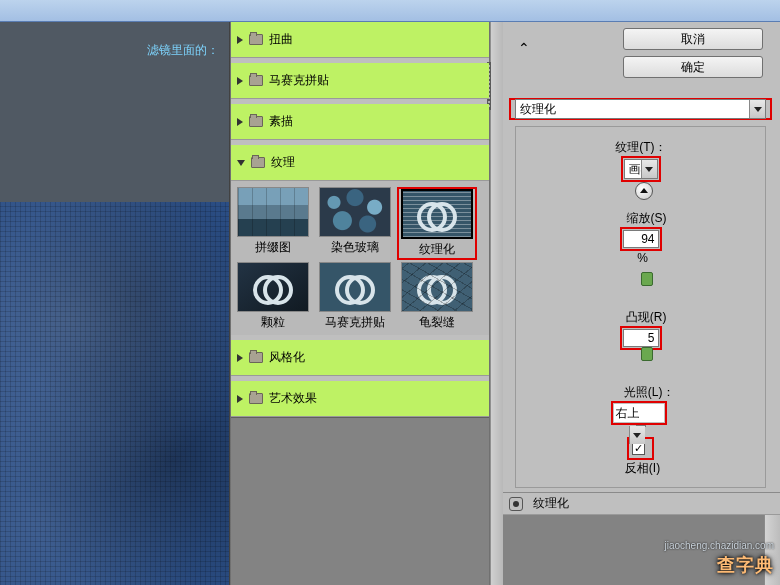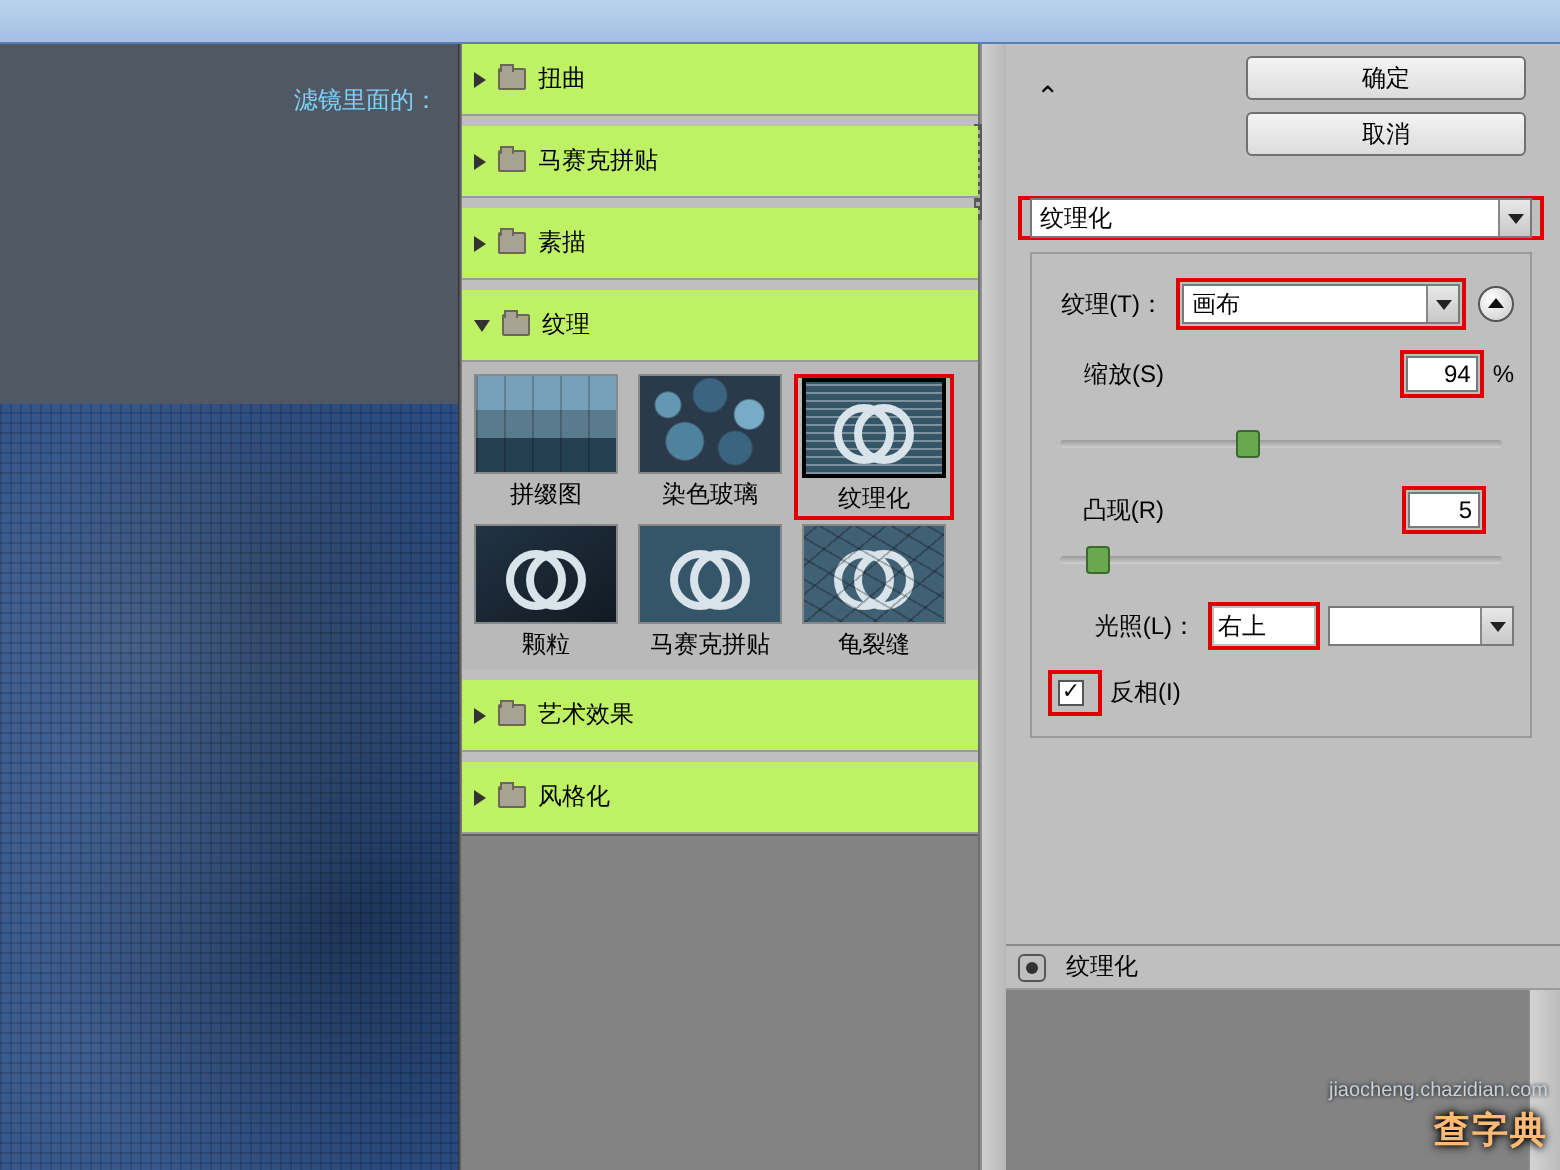--- a/index.html
+++ b/index.html
@@ -61,21 +61,21 @@
   .wbtn { display:block; width:140px; height:22px; background:linear-gradient(#f4f4f4,#dcdcdc); border:1px solid #707070; border-radius:3px; margin-bottom:6px; cursor:pointer; text-align:center; line-height:20px; }
   .collapse { position:absolute; left:518px; top:40px; font-size:14px; cursor:pointer; }
   .panel { margin:4px 8px 4px 6px; }
   .redbox { border:2px solid #e00000; }
   .sel-row { display:flex; align-items:center; }
   .sel-main { height:22px; display:flex; align-items:center; padding:0 4px; }
   .dd { flex:1; height:20px; background:#fff; border:1px solid #7a7a7a; display:flex; align-items:center; padding:0 4px; position:relative; }
   .dd-btn { position:absolute; right:0; top:0; width:16px; height:18px; background:linear-gradient(#e8e8e8,#c8c8c8); border-left:1px solid #888; display:flex; align-items:center; justify-content:center; }
   .dd-btn:after { content:""; border-left:4px solid transparent; border-right:4px solid transparent; border-top:5px solid #222; }
   .fs { border:1px solid #9a9a9a; margin:6px 6px 0; padding:12px 8px 10px; background:#bfbfbf; }
-  .frow { display:flex; align-items:center; margin-bottom:10px; min-height:22px; }
+  .frow { display:flex; align-items:center; margin-bottom:10px; min-height:22px;flex-direction:column; }
   .flab { width:58px; text-align:right; margin-right:6px; }
   .slider { position:relative; flex:1; height:4px; background:linear-gradient(#9a9a9a,#cfcfcf); border-radius:2px; margin:0 6px; }
   .slider-th { position:absolute; top:-5px; width:12px; height:14px; background:#6aa84f; border:1px solid #3a6a2f; border-radius:2px; }
   .numbox { width:36px; height:18px; border:1px solid #7a7a7a; background:#fff; text-align:right; padding:0 3px; line-height:16px; }
   .circle-btn { width:18px; height:18px; border:1px solid #555; border-radius:50%; background:radial-gradient(circle at 35% 35%,#fff,#c8c8c8); margin-left:6px; display:flex; align-items:center; justify-content:center; cursor:pointer; }
   .circle-btn:after { content:""; border-left:4px solid transparent; border-right:4px solid transparent; border-bottom:5px solid #111; transform:translateY(-1px) rotate(0deg); }
   .c4-mid { flex:1; }
   .layer-panel { height:125px; border-top:1px solid #8a8a8a; background:#bfbfbf; display:flex; flex-direction:column; }
   .layer-hdr { height:22px; display:flex; align-items:center; padding:0 6px; border-bottom:1px solid #9a9a9a; }
   .eye { width:14px; height:14px; border:1px solid #555; border-radius:3px; margin-right:10px; position:relative; }
@@ -157,38 +157,38 @@
         <div class="th-img t6">
             <div class="knot"></div>
           </div>
         <span class="th-label">龟裂缝</span>
       </div>
     </div>
 
     <div class="tree-row hdr">
       <span class="tri"></span>
       <span class="folder-ic"></span>
+      <span>风格化</span>
+    </div>
+    <div class="tree-row hdr">
+      <span class="tri"></span>
+      <span class="folder-ic"></span>
       <span>艺术效果</span>
-    </div>
-    <div class="tree-row hdr">
-      <span class="tri"></span>
-      <span class="folder-ic"></span>
-      <span>风格化</span>
     </div>
 
     <div class="col2-fill"></div>
   </div>
 
   <div class="col3"></div>
 
   <div class="col4">
     <span class="collapse">⌃</span>
     <div class="btn-col">
+      <div class="wbtn"><span>取消</span></div>
       <div class="wbtn"><span>确定</span></div>
-      <div class="wbtn"><span>取消</span></div>
     </div>
 
     <div class="panel">
       <div class="sel-row">
         <div class="sel-main redbox" style="flex:1">
           <div class="dd">
             <span>纹理化</span>
             <span class="dd-btn"></span>
           </div>
         </div>

